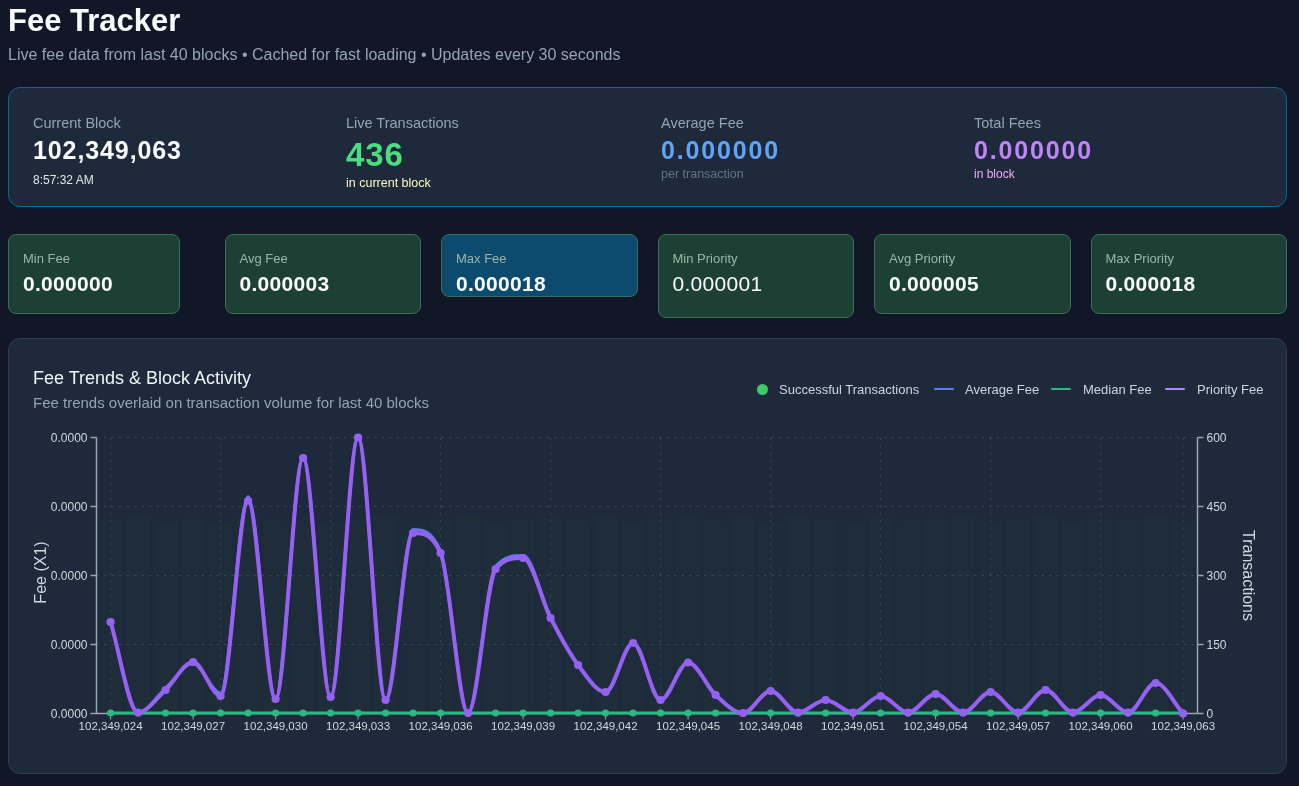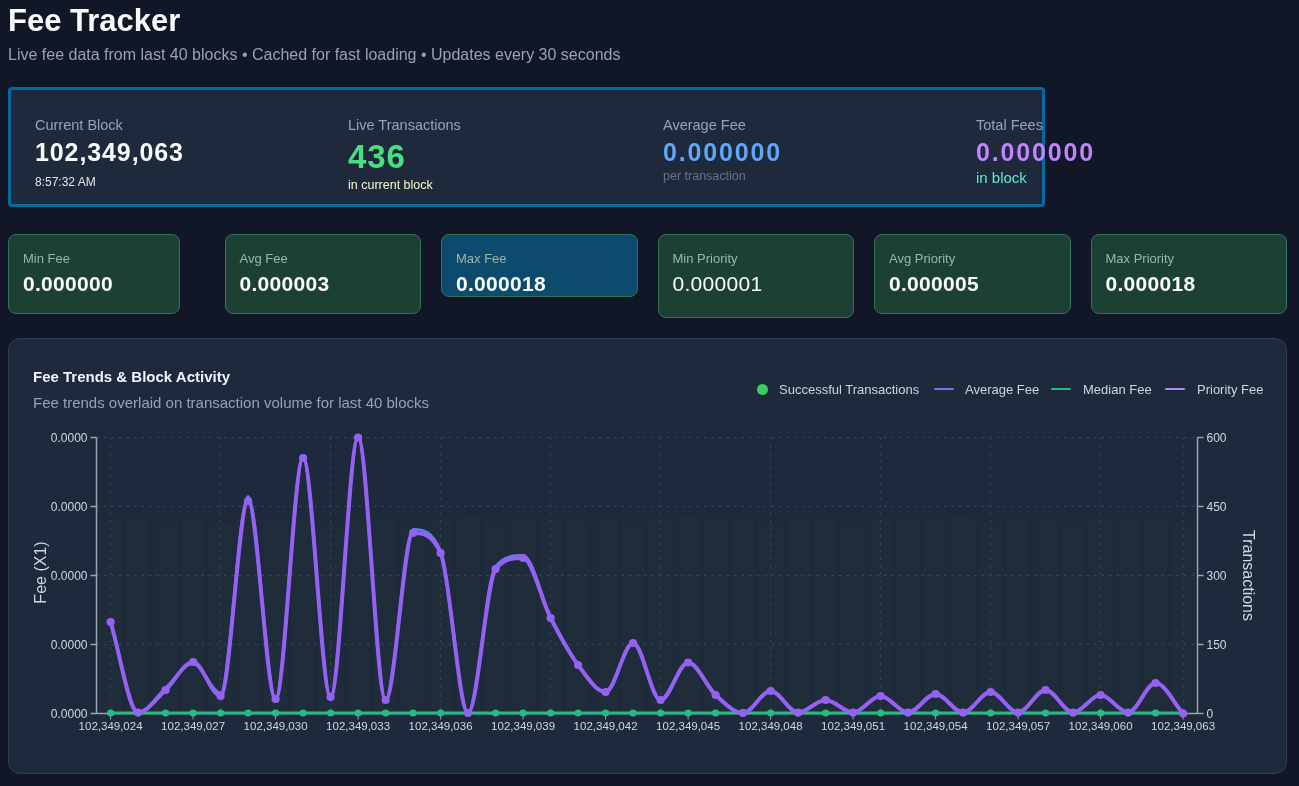--- a/index.html
+++ b/index.html
@@ -1,40 +1,40 @@
 <!DOCTYPE html>
 <html><head><meta charset="utf-8"><style>
 *{margin:0;padding:0;box-sizing:border-box}
 html,body{width:1299px;height:786px;background:#111726;font-family:"Liberation Sans",sans-serif;overflow:hidden}
 </style></head>
 <body>
 <div style="position:relative;width:1299px;height:786px">
 <div style="position:absolute;left:8px;top:2.5px;font-size:31px;font-weight:bold;color:#f8fafc">Fee Tracker</div>
 <div style="position:absolute;left:8px;top:45.5px;font-size:16px;color:#94a3b8">Live fee data from last 40 blocks • Cached for fast loading • Updates every 30 seconds</div>
 
-<div style="position:absolute;left:8px;top:87px;width:1037px;height:119.5px;background:#1e293b;border:3px solid #0369a1;border-radius:4px">
+<div style="position:absolute;left:8px;top:87px;width:1279px;height:119.5px;background:#1e293b;border:1px solid #0369a1;border-radius:12px">
 <div style="position:absolute;left:24px;top:27px;width:290px">
 <div style="font-size:14.5px;color:#94a3b8">Current Block</div>
 <div style="font-size:25px;font-weight:bold;color:#f8fafc;margin-top:5px;letter-spacing:0.9px">102,349,063</div>
 <div style="font-size:12px;color:#e5e5e5;margin-top:8px">8:57:32 AM</div>
       </div>
       <div style="position:absolute;left:337px;top:27px;width:290px">
 <div style="font-size:14.5px;color:#94a3b8">Live Transactions</div>
 <div style="font-size:33px;font-weight:bold;color:#4ade80;margin-top:5px;letter-spacing:0.9px">436</div>
 <div style="font-size:12.5px;color:#fef9c3;margin-top:2px">in current block</div>
       </div>
       <div style="position:absolute;left:652px;top:27px;width:290px">
 <div style="font-size:14.5px;color:#94a3b8">Average Fee</div>
 <div style="font-size:25px;font-weight:bold;color:#60a5fa;margin-top:5px;letter-spacing:1.85px">0.000000</div>
 <div style="font-size:12.5px;color:#64748b;margin-top:2px">per transaction</div>
       </div>
       <div style="position:absolute;left:965px;top:27px;width:290px">
 <div style="font-size:14.5px;color:#94a3b8">Total Fees</div>
 <div style="font-size:25px;font-weight:bold;color:#c084fc;margin-top:5px;letter-spacing:1.85px">0.000000</div>
-<div style="font-size:15px;color:#5eead4;margin-top:2px">in block</div>
+<div style="font-size:12px;color:#f0abfc;margin-top:2px">in block</div>
       </div>
 </div>
 
 <div style="position:absolute;left:8.0px;top:234px;width:172px;height:80px;background:#1d4035;border:1px solid #347257;border-radius:8px">
 <div style="position:absolute;left:14px;top:16px;font-size:13px;color:#9cb5a8">Min Fee</div>
 <div style="position:absolute;left:14px;top:37px;font-size:21px;font-weight:bold;color:#f8fafc;letter-spacing:0.3px">0.000000</div>
     </div>
 <div style="position:absolute;left:224.5px;top:234px;width:196.5px;height:80px;background:#1d4035;border:1px solid #347257;border-radius:8px">
 <div style="position:absolute;left:14px;top:16px;font-size:13px;color:#9cb5a8">Avg Fee</div>
 <div style="position:absolute;left:14px;top:37px;font-size:21px;font-weight:bold;color:#f8fafc;letter-spacing:0.3px">0.000003</div>
@@ -50,21 +50,21 @@
 <div style="position:absolute;left:874.0px;top:234px;width:196.5px;height:80px;background:#1d4035;border:1px solid #347257;border-radius:8px">
 <div style="position:absolute;left:14px;top:16px;font-size:13px;color:#9cb5a8">Avg Priority</div>
 <div style="position:absolute;left:14px;top:37px;font-size:21px;font-weight:bold;color:#f8fafc;letter-spacing:0.3px">0.000005</div>
     </div>
 <div style="position:absolute;left:1090.5px;top:234px;width:196.5px;height:80px;background:#1d4035;border:1px solid #347257;border-radius:8px">
 <div style="position:absolute;left:14px;top:16px;font-size:13px;color:#9cb5a8">Max Priority</div>
 <div style="position:absolute;left:14px;top:37px;font-size:21px;font-weight:bold;color:#f8fafc;letter-spacing:0.3px">0.000018</div>
     </div>
 
 <div style="position:absolute;left:8px;top:338px;width:1279px;height:435.5px;background:#1e293b;border:1px solid #303c50;border-radius:12px;overflow:hidden">
-<div style="position:absolute;left:24px;top:28.5px;font-size:15px;font-weight:bold;color:#f1f5f9">Fee Trends &amp; Block Activity</div>
+<div style="position:absolute;left:24px;top:28.5px;font-size:18px;font-weight:normal;color:#f1f5f9">Fee Trends &amp; Block Activity</div>
 <div style="position:absolute;left:24px;top:55px;font-size:15px;color:#94a3b8">Fee trends overlaid on transaction volume for last 40 blocks</div>
 <div style="position:absolute;left:0;top:42.5px;width:1279px;height:16px">
 <span style="position:absolute;left:748px;top:2px;width:11px;height:11px;border-radius:50%;background:#3ecb63"></span>
 <span style="position:absolute;left:770px;top:0;font-size:13px;color:#cbd5e1">Successful Transactions</span>
 <span style="position:absolute;left:925px;top:6px;width:20px;height:2.5px;border-radius:2px;background:#5f7ce8"></span>
 <span style="position:absolute;left:956px;top:0;font-size:13px;color:#cbd5e1">Average Fee</span>
 <span style="position:absolute;left:1042px;top:6px;width:20px;height:2.5px;border-radius:2px;background:#2aba81"></span>
 <span style="position:absolute;left:1074px;top:0;font-size:13px;color:#cbd5e1">Median Fee</span>
 <span style="position:absolute;left:1156px;top:6px;width:20px;height:2.5px;border-radius:2px;background:#b18af8"></span>
 <span style="position:absolute;left:1188px;top:0;font-size:13px;color:#cbd5e1">Priority Fee</span>

